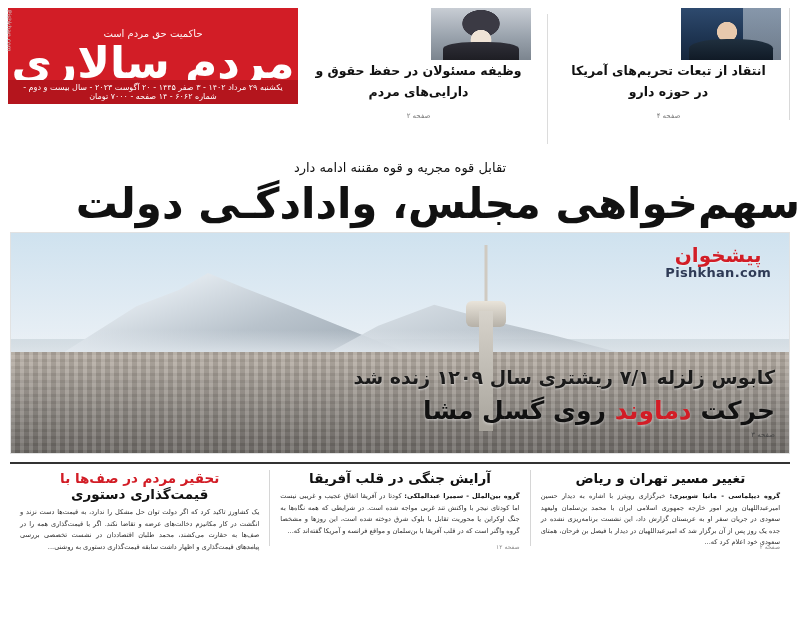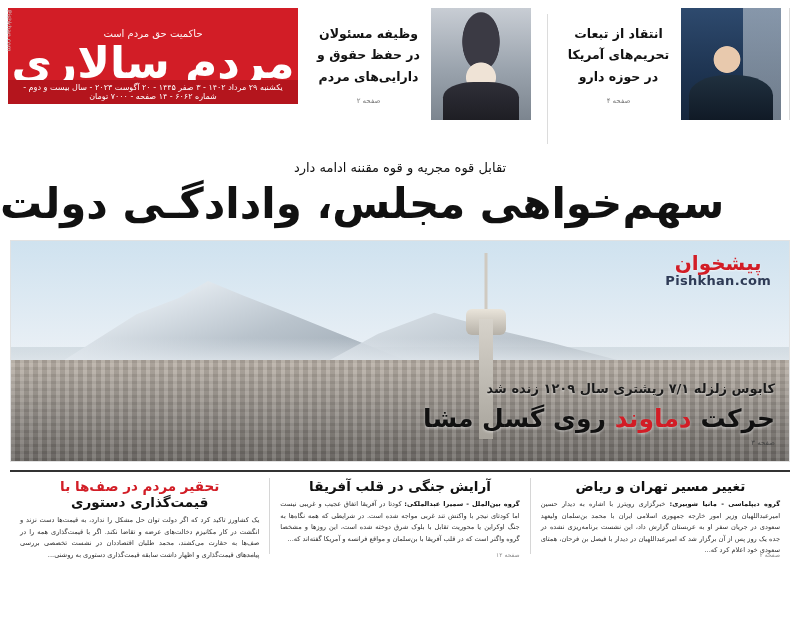--- a/index.html
+++ b/index.html
@@ -56,21 +56,21 @@
     color: #fff;
     font-size: 8px;
     padding: 3px 6px;
     text-align: center;
     direction: rtl;
   }
 
   .teaser {
     flex: 1;
     display: flex;
-    flex-direction: row;
+    flex-direction: column;
     align-items: stretch;
     border-right: 1px solid #d9d9d9;
     padding-right: 8px;
     height: 112px;
   }
   .teaser-text {
     flex: 1;
     display: flex;
     flex-direction: column;
     justify-content: center;
@@ -139,26 +139,26 @@
 
   
   .kicker {
     text-align: center;
     font-size: 13px;
     color: #111;
     padding: 10px 0 2px;
     direction: rtl;
   }
   .headline {
-    text-align: left;
+    text-align: right;
     font-size: 42px;
     font-weight: bold;
     color: #111;
     letter-spacing: -1px;
-    padding: 2px 0 12px;
+    padding: 2px 0 4px;
     direction: rtl;
     white-space: nowrap;
   }
 
   
   .main-photo {
     position: relative;
     margin: 0 10px;
     height: 222px;
     overflow: hidden;
@@ -235,21 +235,21 @@
   .watermark .wm-en {
     font-size: 13px; color: #2f3b56; font-weight: bold; letter-spacing: .3px;
   }
   .photo-caption-wrap {
     position: absolute;
     right: 14px; bottom: 14px;
     text-align: right;
     direction: rtl;
   }
   .photo-kicker {
-    font-size: 13px; font-weight: bold; color: #1b1b1b;
+    font-size: 19px; font-weight: bold; color: #1b1b1b;
     text-shadow: 0 1px 2px rgba(255,255,255,.55);
     margin-bottom: 8px;
   }
   .photo-headline {
     font-size: 25px; font-weight: bold; color: #111;
     text-shadow: 0 1px 3px rgba(255,255,255,.5);
     white-space: nowrap;
   }
   .photo-headline .red { color: #d21d26; }
   .photo-page {

